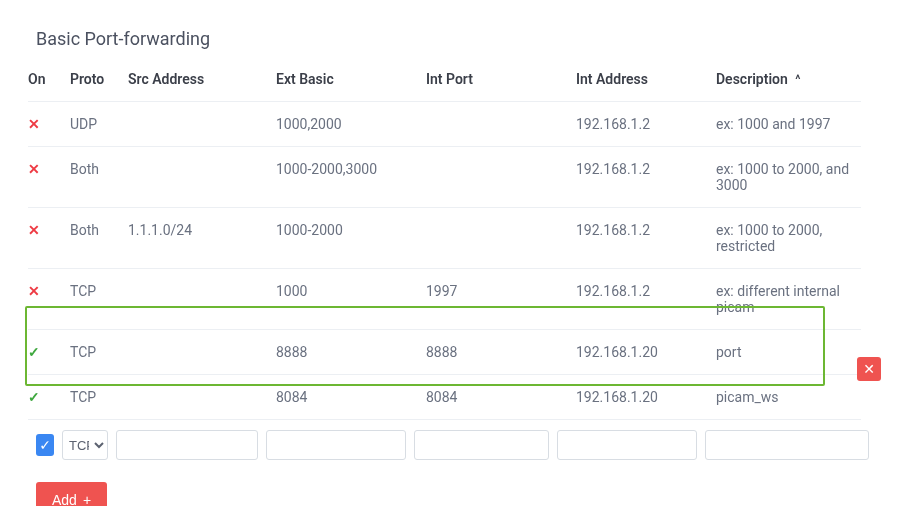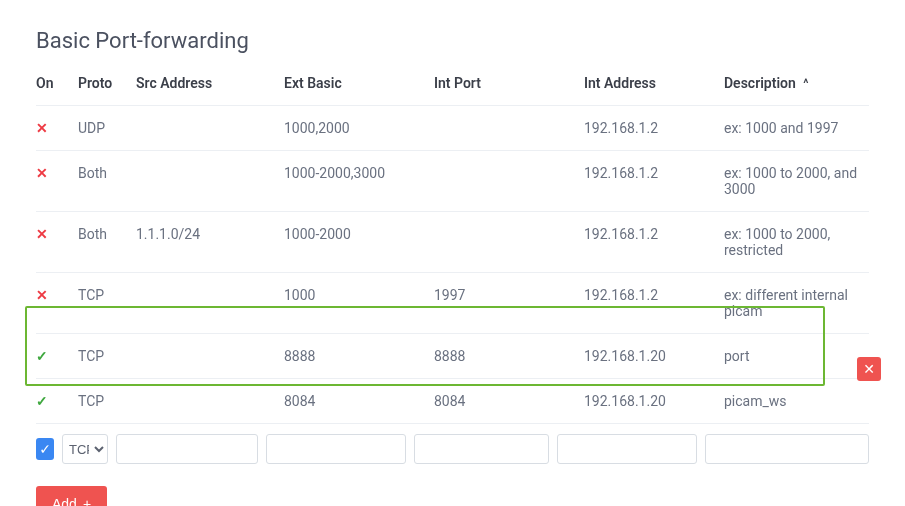--- a/index.html
+++ b/index.html
@@ -12,28 +12,28 @@
   }
   .panel {
     background: #fff;
     margin: 0;
     padding: 0;
     width: 905px;
     min-height: 506px;
     position: relative;
   }
   .title {
-    font-size: 22px;
+    font-size: 18px;
     color: #4b5160;
     padding: 28px 36px 8px 36px;
     font-weight: 400;
   }
   table {
     width: calc(100% - 72px);
-    margin: 0 36px;
+    margin: 0 28px;
     border-collapse: collapse;
     table-layout: fixed;
   }
   thead th {
     text-align: left;
     font-weight: 600;
     color: #3b3f49;
     padding: 14px 6px 14px 0;
     border-bottom: 1px solid #eceff3;
     font-size: 14px;

